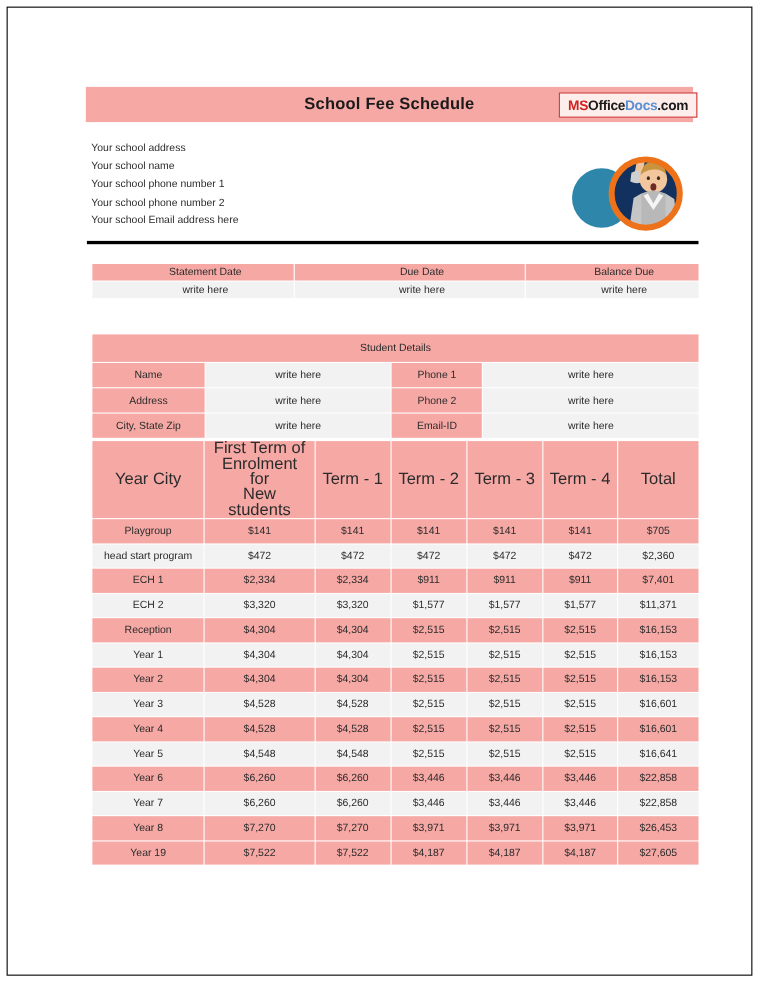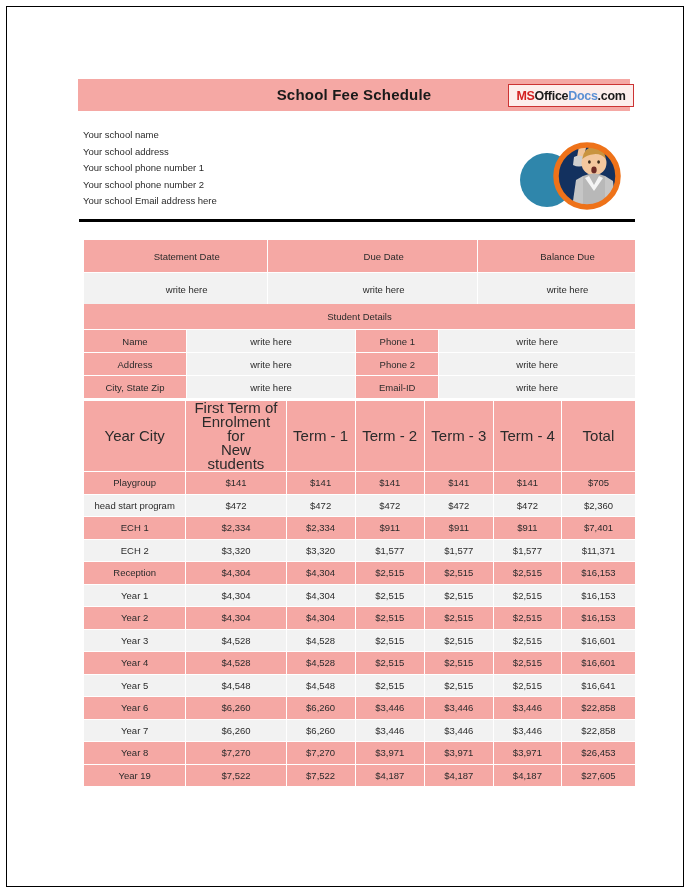--- a/index.html
+++ b/index.html
@@ -123,21 +123,21 @@
   .grey  { background: #f2f2f2 !important; }
   .tleft  { text-align: left; }
   .tright { text-align: right; }
 
   
   #statement-table {
     left: 76px;
     top: 232px;
     width: 553px;
   }
-  #statement-table td { height: 32px; padding-left: 28px; }
+  #statement-table td { height: 15px; padding-left: 28px; }
 
   
   #student-table {
     left: 76px;
     top: 296px;
     width: 553px;
   }
   #student-table td { height: 22px; }
   #student-table td.section-head { height: 25px; }
 
@@ -164,22 +164,22 @@
   </div>
 
   <div id="logo-box">
     <span class="logo-ms">MS</span>
       <span class="logo-off">Office</span>
       <span class="logo-docs">Docs</span>
       <span class="logo-com">.com</span>
   </div>
 
   <div id="school-info">
+    <div>Your school address</div>
     <div>Your school name</div>
-    <div>Your school address</div>
     <div>Your school phone number 1</div>
     <div>Your school phone number 2</div>
     <div>Your school Email address here</div>
   </div>
 
   <div id="hero-art">
     <svg width="140" height="80" viewBox="0 0 140 80">
       <defs>
         <clipPath id="ringclip">
             <circle cx="88" cy="41" r="31"></circle>

